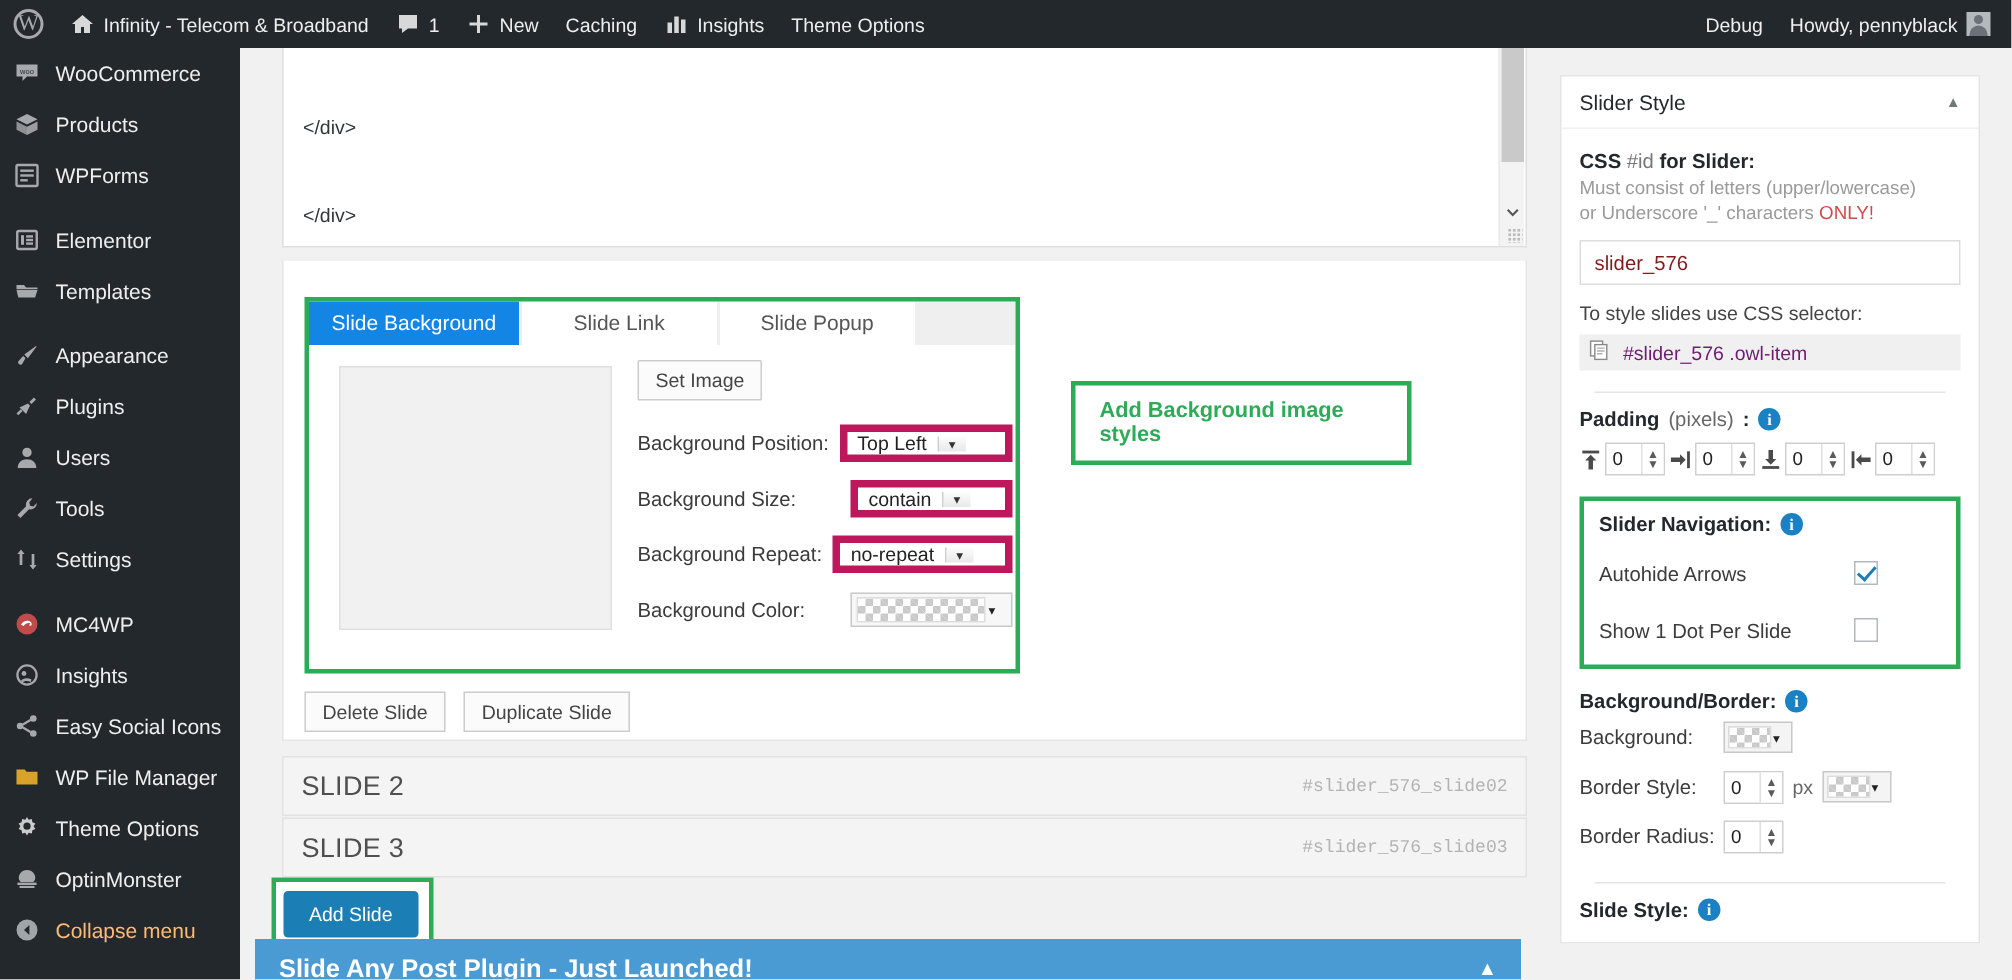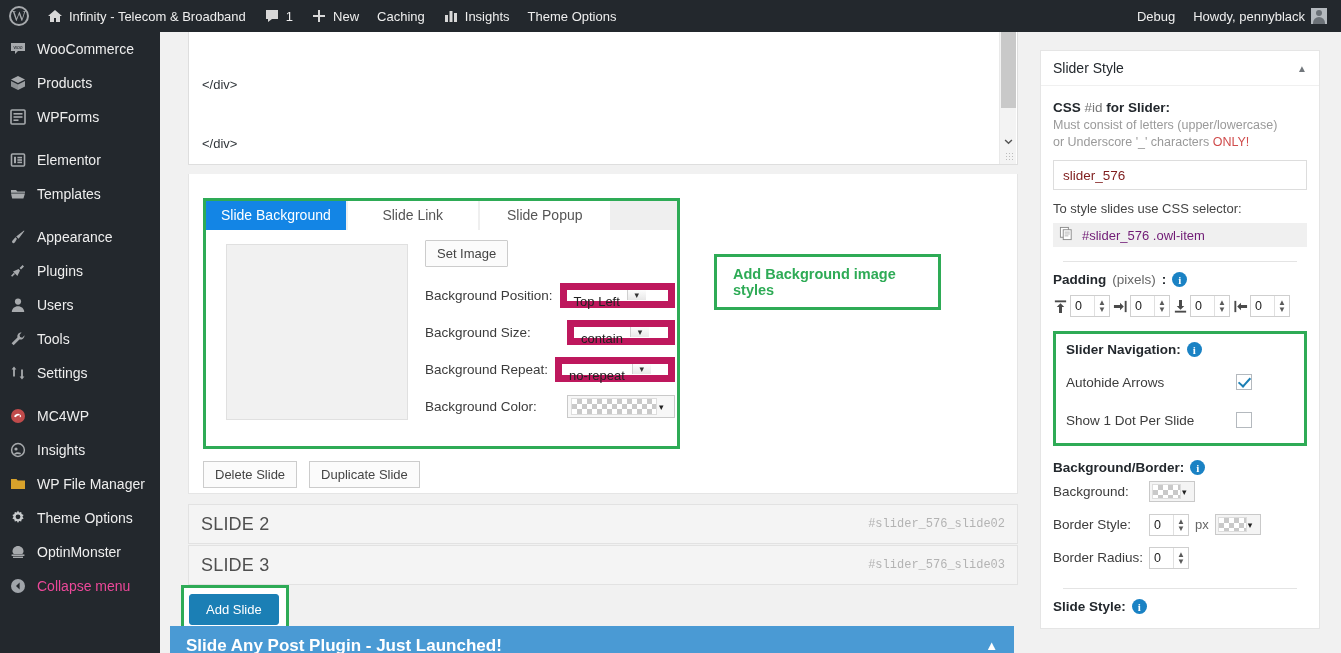--- a/index.html
+++ b/index.html
@@ -75,21 +75,21 @@
   }
   .menu-item .mlabel { white-space: nowrap; font-size: 14px; }
   .menu-sep { height: 9px; }
   .mi-icon {
     width: 20px; height: 20px;
     display: inline-flex; align-items: center; justify-content: center;
     flex: 0 0 20px;
     color: #a7aaad;
   }
   .mi-icon svg { display: block; }
-  .collapse-item { color: #ec4899; }
+  .collapse-item { color: #fdba74; }
 
   
   .content-wrap {
     position: absolute; top: 32px; left: 160px;
     width: 1181px; height: 621px;
     background: #f1f1f1;
   }
 
   .postbox {
     position: absolute;
@@ -210,22 +210,22 @@
     border-radius: 1px;
   }
   .frow {
     display: flex; align-items: center;
     height: 37px;
     gap: 7px;
   }
   .flabel { font-size: 13.5px; color: #3b3b3b; white-space: nowrap; }
   .fsel {
     margin-left: auto;
-    display: flex; align-items: flex-start;
-    border: 7px solid #be185d;
+    display: flex; align-items: center;
+    border: 5px solid #be185d;
     background: #fff;
     height: 25px;
     font-size: 13px;
     color: #222;
     cursor: pointer;
   }
   .fsel .selval { padding: 0 7px; line-height: 23px; white-space: nowrap; }
   .fsel .caret {
     width: 19px;
     background: linear-gradient(#fdfdfd, #e8e8e8);
@@ -658,20 +658,31 @@
       <span class="mi-icon">
         <svg width="18" height="18" viewBox="0 0 18 18">
             <circle cx="9" cy="9" r="6.4" fill="none" stroke="#a7aaad" stroke-width="1.5"></circle>
             <circle cx="7" cy="8" r="1.6" fill="#a7aaad"></circle>
             <path fill="#a7aaad" d="M5 13c1-2 4.5-2.5 7-1l-.6 1.6c-2-1-4.4-.8-5.6.4z"></path>
           </svg>
       </span>
       <span class="mlabel">Insights</span>
     </div>
 
+    <div class="menu-item">
+      <span class="mi-icon">
+        <svg width="18" height="18" viewBox="0 0 18 18">
+            <circle cx="13.2" cy="4" r="2.2" fill="#a7aaad"></circle>
+            <circle cx="4.4" cy="9" r="2.2" fill="#a7aaad"></circle>
+            <circle cx="13.2" cy="14" r="2.2" fill="#a7aaad"></circle>
+            <path stroke="#a7aaad" stroke-width="1.4" d="M6.3 8l5-3M6.3 10l5 3"></path>
+          </svg>
+      </span>
+      <span class="mlabel">Easy Social Icons</span>
+    </div>
 
     <div class="menu-item">
       <span class="mi-icon">
         <svg width="18" height="18" viewBox="0 0 18 18">
             <path fill="#d8a22b" d="M2 4h5.5l1.2 1.5H16V14H2z"></path>
           </svg>
       </span>
       <span class="mlabel">WP File Manager</span>
     </div>
 

